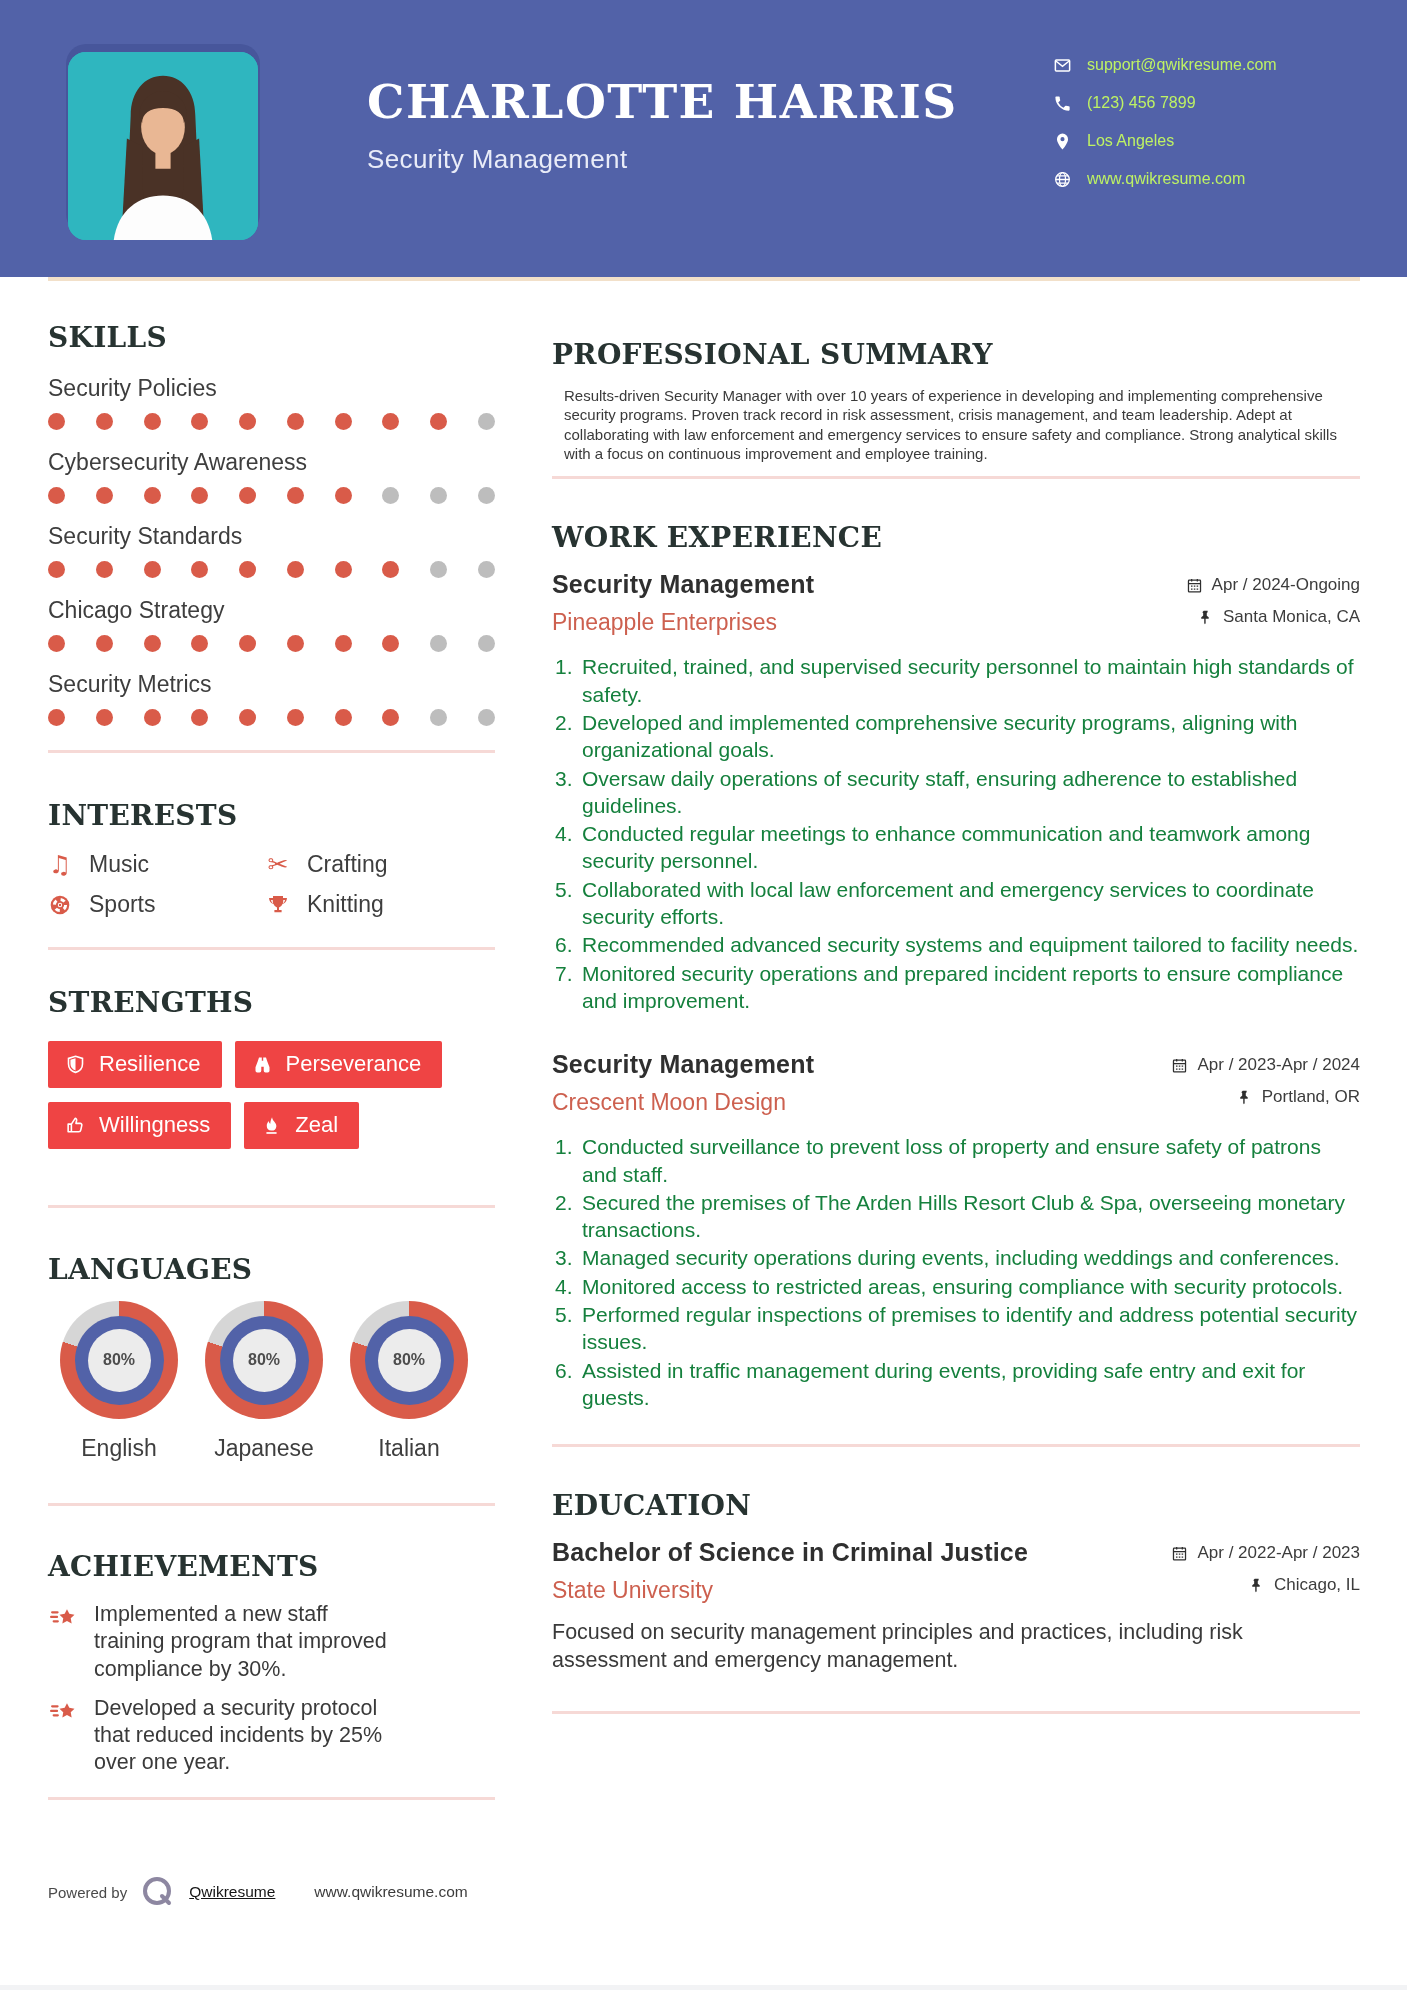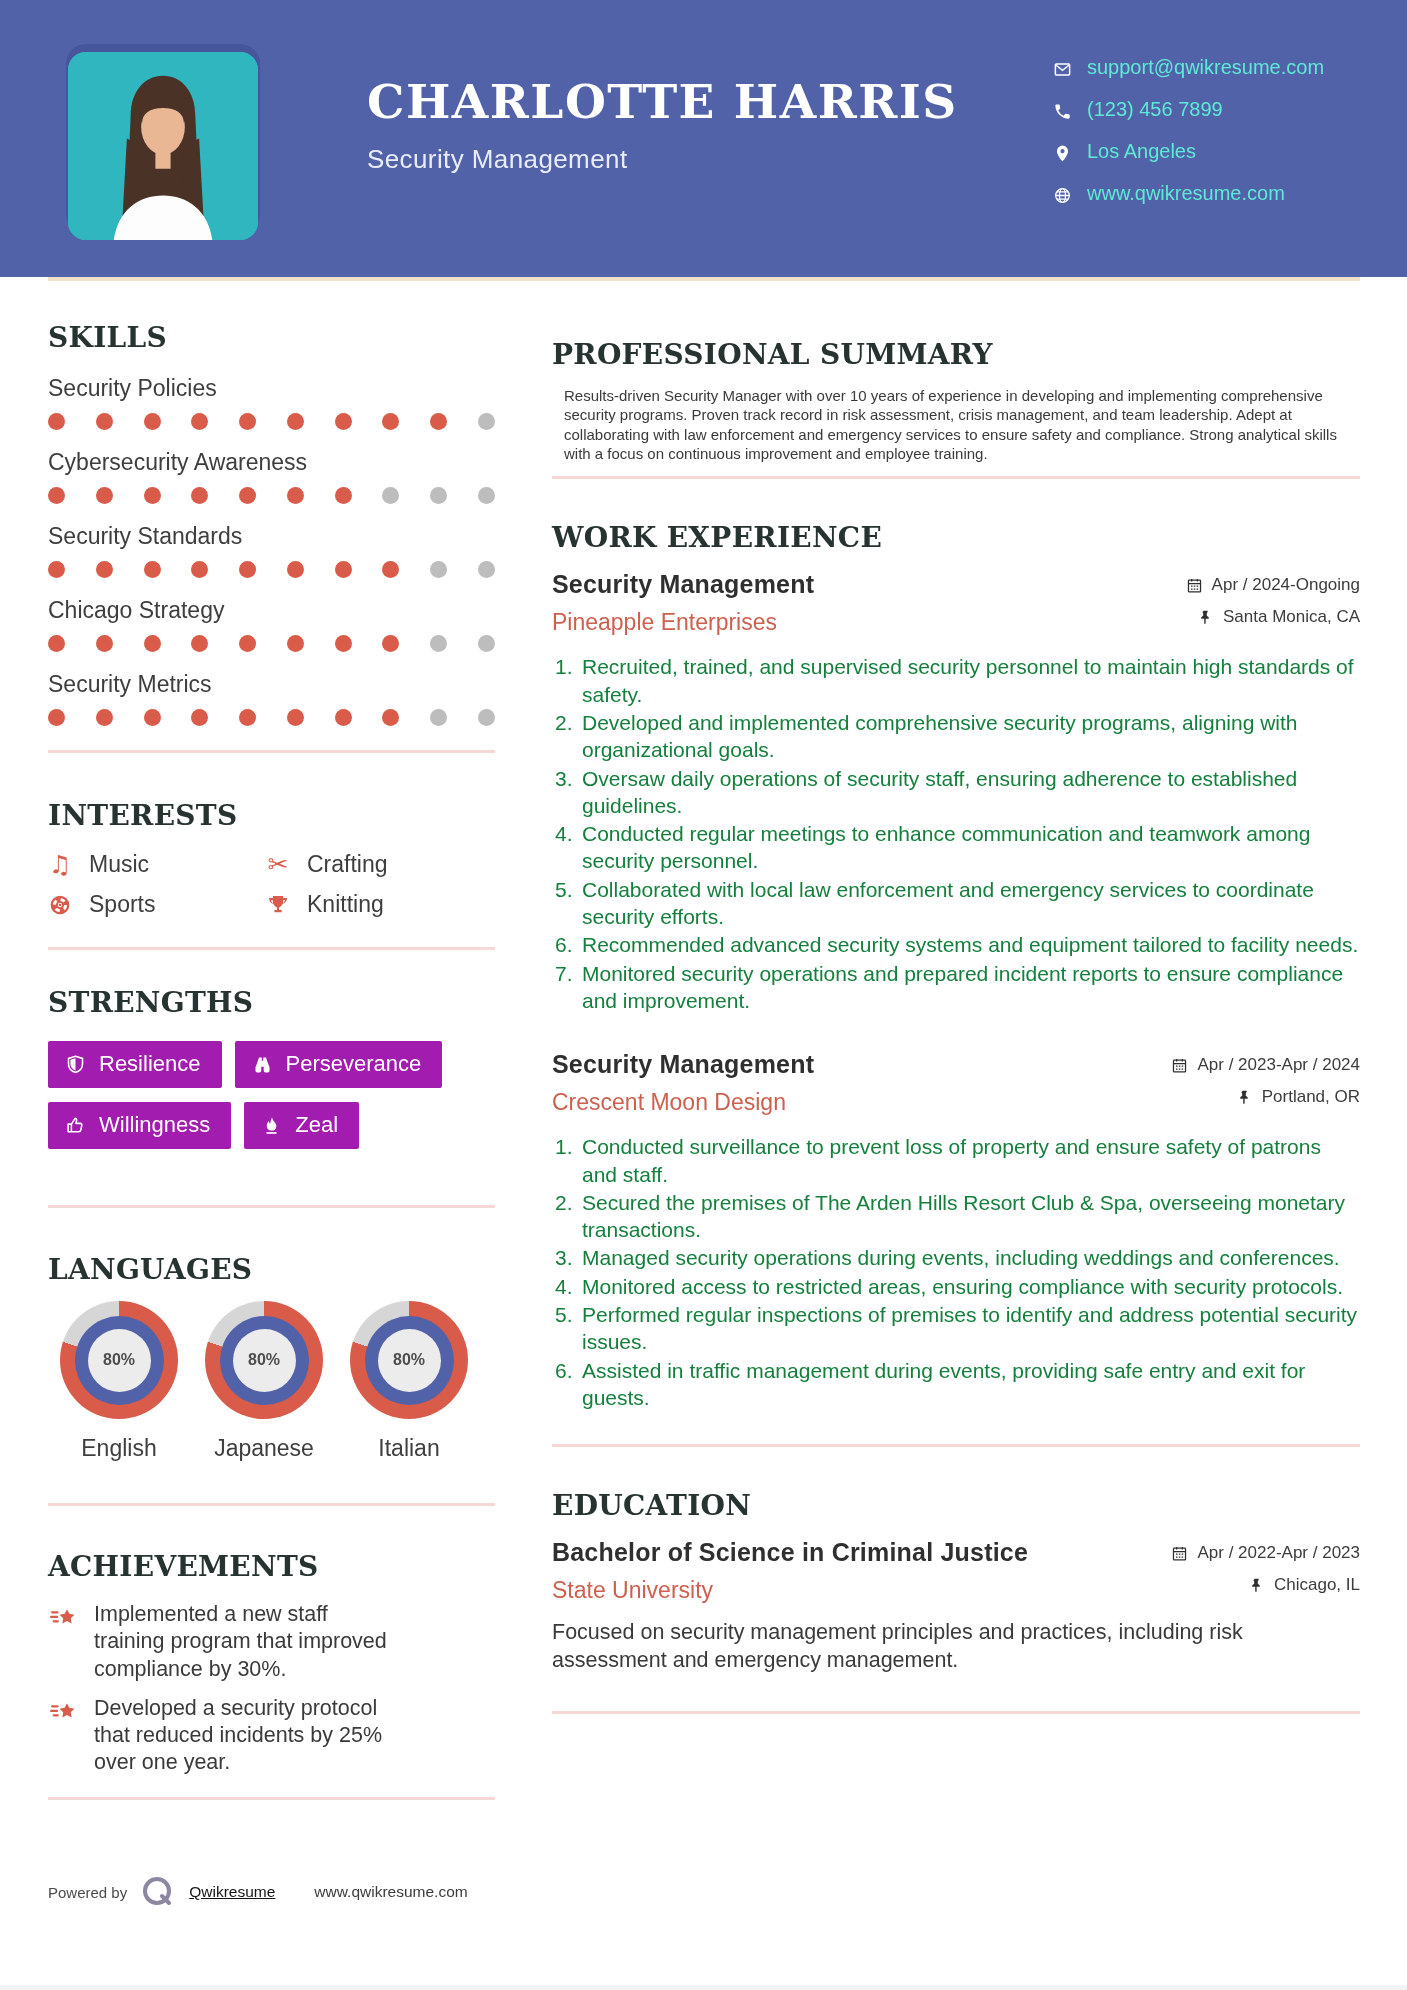--- a/index.html
+++ b/index.html
@@ -9,21 +9,21 @@
   
   .header{position:relative;height:277px;background:#5262a8;}
   .photo-wrap{position:absolute;left:66px;top:44px;width:194px;height:198px;}
   .photo-back{position:absolute;left:0;top:0;right:0;bottom:8px;background:#47569b;border-radius:20px;}
   .photo{position:absolute;left:2px;top:8px;width:190px;height:188px;border-radius:18px;overflow:hidden;background:#2fb6bf;}
   .photo svg{display:block;width:100%;height:100%;}
   .name-block{position:absolute;left:327px;top:74px;color:#fff;margin-left:40px;}
   .name{font-family:"DejaVu Serif","Liberation Serif",serif;font-weight:700;font-size:47px;letter-spacing:1.5px;}
   .subtitle{margin-top:15px;font-size:26px;color:#e9ecf8;letter-spacing:.4px;}
   .contacts{position:absolute;left:1053px;top:56px;display:flex;flex-direction:column;gap:19px;}
-  .contact-row{display:flex;align-items:flex-end;gap:15px;color:#5eead4;font-size:20px;}
+  .contact-row{display:flex;align-items:flex-start;gap:15px;color:#bef264;font-size:16px;}
   .contact-row .icon{width:19px;height:19px;color:#fff;}
 
   .icon{display:inline-flex;align-items:center;justify-content:center;flex:none;}
   .icon svg{width:100%;height:100%;display:block;}
   .icon-text{font-family:"DejaVu Sans",sans-serif;line-height:1;}
 
   .cream-line{margin:0 47px 0 48px;height:4px;background:#f2e0c9;}
 
   
   .columns{display:flex;gap:57px;padding:0 47px 0 48px;}
@@ -43,21 +43,21 @@
   .dot{width:17px;height:17px;border-radius:50%;background:#bdbdbd;}
   .dot.filled{background:#d95b49;}
   .d1{margin-top:24px;}
   .t-interests{margin:46px 0 19px;}
   .interests-grid{display:grid;grid-template-columns:218px 1fr;row-gap:13px;}
   .interest-item{display:flex;align-items:center;gap:17px;font-size:23px;color:#3e3e3e;}
   .interest-item .icon{width:24px;height:24px;color:#d95b49;font-size:25px;}
   .d2{margin-top:29px;}
   .t-strengths{margin:36px 0 22px;}
   .badges{display:flex;flex-wrap:wrap;gap:14px 13px;}
-  .badge{display:inline-flex;align-items:center;gap:13px;background:#a21caf;color:#fff;
+  .badge{display:inline-flex;align-items:center;gap:13px;background:#ef4444;color:#fff;
          font-size:22px;padding:10px 21px 11px 17px;border-radius:2px;}
   .badge .icon{width:21px;height:21px;color:#fff;}
   .d3{margin-top:56px;}
   .t-langs{margin:45px 0 15px;}
   .langs{display:flex;gap:27px;padding-left:12px;}
   .lang{display:flex;flex-direction:column;align-items:center;width:118px;}
   .donut{width:118px;height:118px;border-radius:50%;display:flex;align-items:center;justify-content:center;}
   .donut-mid{width:89px;height:89px;border-radius:50%;background:#5262a8;display:flex;align-items:center;justify-content:center;}
   .donut-center{width:63px;height:63px;border-radius:50%;background:#ececec;display:flex;align-items:center;justify-content:center;
                 font-size:16px;font-weight:700;color:#4d4d4d;}

